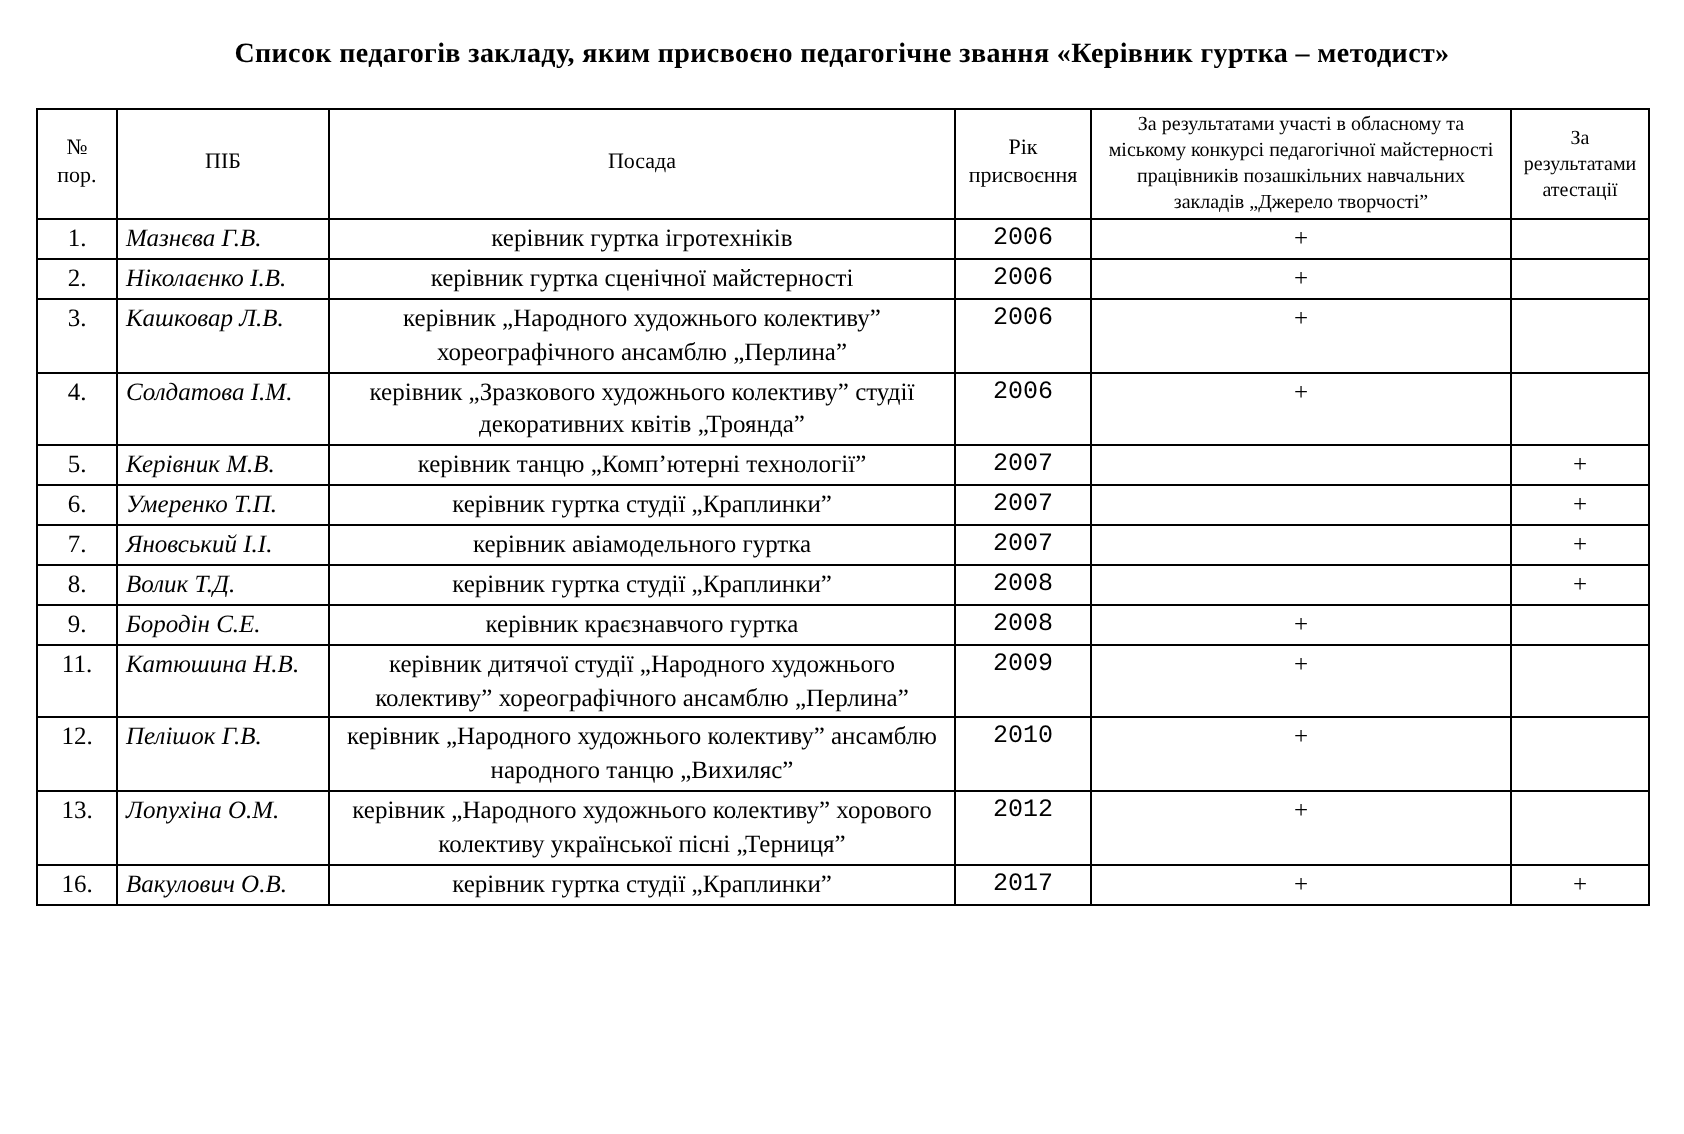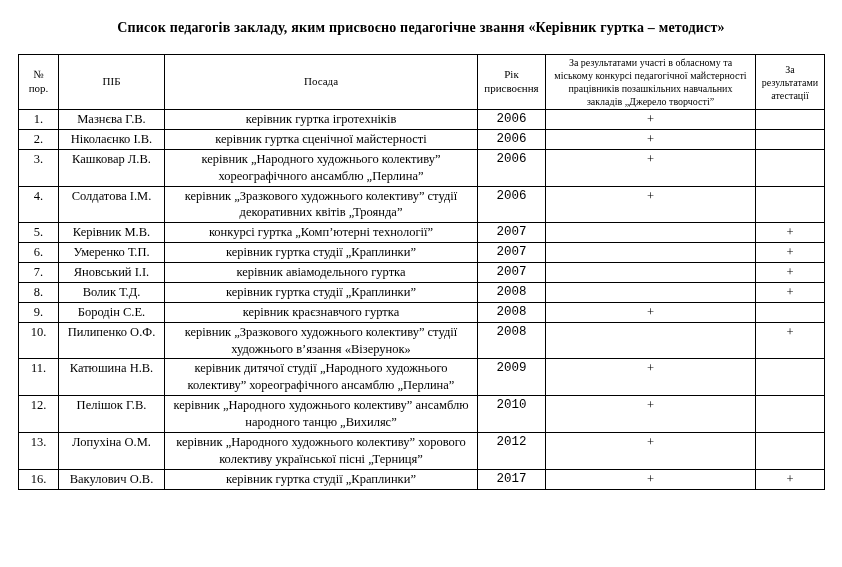--- a/index.html
+++ b/index.html
@@ -55,21 +55,21 @@
   table.roster thead th.small-head {
     font-size: 10px;
     line-height: 1.3;
   }
   table.roster tbody td {
     vertical-align: top;
     font-size: 12.5px;
     line-height: 1.35;
   }
   td.cell-num  { text-align: center; }
-  td.cell-name { text-align: center; padding-left: 8px; }
+  td.cell-name { text-align: left; padding-left: 8px; font-style: italic; }
   td.cell-pos  { text-align: center; padding-left: 6px; }
   td.cell-year { text-align: center; font-family: Liberation Mono, monospace; }
   td.cell-mark { text-align: center; font-size: 12px; }
 </style>
 </head>
 <body>
 
 <div class="page">
 
   <h1 class="doc-title">Список педагогів закладу, яким присвоєно педагогічне звання «Керівник гуртка – методист»</h1>
@@ -126,21 +126,21 @@
       <td class="cell-name">Солдатова І.М.</td>
       <td class="cell-pos">керівник „Зразкового художнього колективу” студії декоративних квітів „Троянда”</td>
       <td class="cell-year">2006</td>
       <td class="cell-mark">+</td>
       <td class="cell-mark"></td>
     </tr>
 
     <tr>
       <td class="cell-num">5.</td>
       <td class="cell-name">Керівник М.В.</td>
-      <td class="cell-pos">конкурсі гуртка „Комп’ютерні технології”</td>
+      <td class="cell-pos">керівник танцю „Комп’ютерні технології”</td>
       <td class="cell-year">2007</td>
       <td class="cell-mark"></td>
       <td class="cell-mark">+</td>
     </tr>
 
     <tr>
       <td class="cell-num">6.</td>
       <td class="cell-name">Умеренко Т.П.</td>
       <td class="cell-pos">керівник гуртка студії „Краплинки”</td>
       <td class="cell-year">2007</td>
@@ -168,28 +168,20 @@
 
     <tr>
       <td class="cell-num">9.</td>
       <td class="cell-name">Бородін С.Е.</td>
       <td class="cell-pos">керівник краєзнавчого гуртка</td>
       <td class="cell-year">2008</td>
       <td class="cell-mark">+</td>
       <td class="cell-mark"></td>
     </tr>
 
-    <tr>
-      <td class="cell-num">10.</td>
-      <td class="cell-name">Пилипенко О.Ф.</td>
-      <td class="cell-pos">керівник „Зразкового художнього колективу” студії художнього в’язання «Візерунок»</td>
-      <td class="cell-year">2008</td>
-      <td class="cell-mark"></td>
-      <td class="cell-mark">+</td>
-    </tr>
 
     <tr>
       <td class="cell-num">11.</td>
       <td class="cell-name">Катюшина Н.В.</td>
       <td class="cell-pos">керівник дитячої студії „Народного художнього колективу” хореографічного ансамблю „Перлина”</td>
       <td class="cell-year">2009</td>
       <td class="cell-mark">+</td>
       <td class="cell-mark"></td>
     </tr>
 

